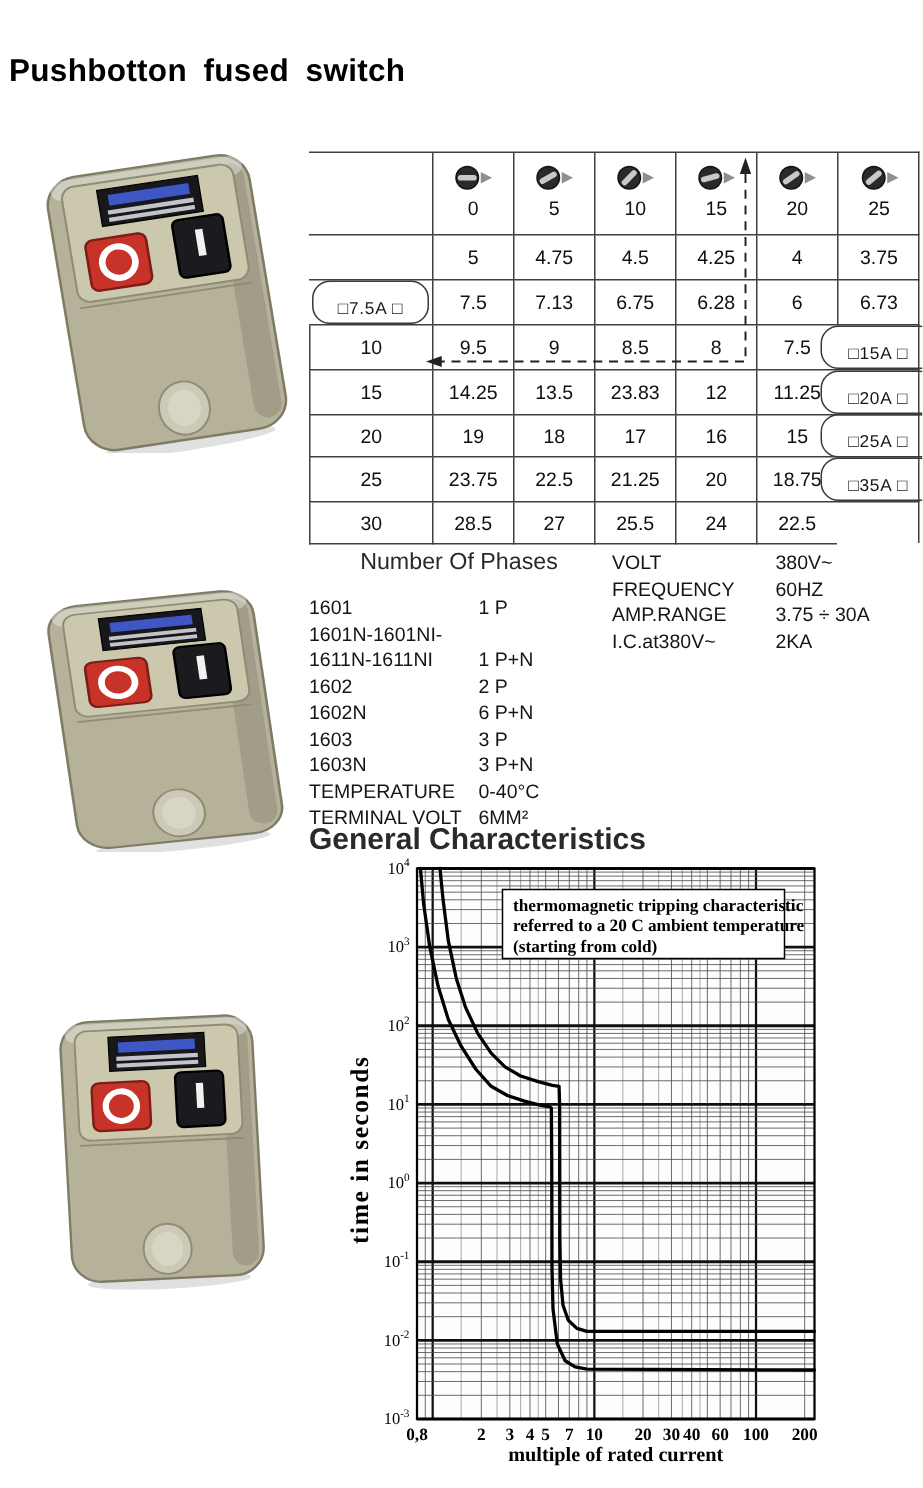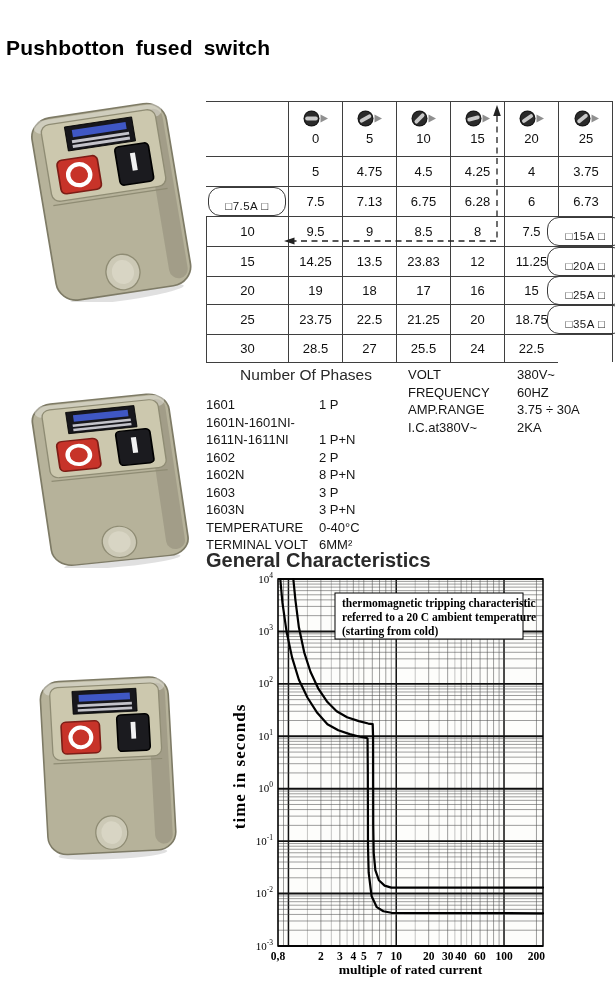--- a/index.html
+++ b/index.html
@@ -220,21 +220,21 @@
     <polygon points="78,140 88.5,136.4 88.5,143.6" fill="#222"></polygon>
   </svg>
 
   <div class="abs phases">
     <div class="spec-h">Number Of Phases</div>
     <div id="phasesList">
         <div class="spec-row"><span class="spec-k">1601</span><span class="spec-v">1 P</span></div>
         <div class="spec-row"><span class="spec-k">1601N-1601NI-</span><span class="spec-v"></span></div>
         <div class="spec-row"><span class="spec-k">1611N-1611NI</span><span class="spec-v">1 P+N</span></div>
         <div class="spec-row"><span class="spec-k">1602</span><span class="spec-v">2 P</span></div>
-        <div class="spec-row"><span class="spec-k">1602N</span><span class="spec-v">8 P+N</span></div>
+        <div class="spec-row"><span class="spec-k">1602N</span><span class="spec-v">6 P+N</span></div>
         <div class="spec-row"><span class="spec-k">1603</span><span class="spec-v">3 P</span></div>
         <div class="spec-row"><span class="spec-k">1603N</span><span class="spec-v">3 P+N</span></div>
         <div class="spec-row"><span class="spec-k">TEMPERATURE</span><span class="spec-v">0-40°C</span></div>
         <div class="spec-row"><span class="spec-k">TERMINAL VOLT</span><span class="spec-v">6MM²</span></div>
       </div>
   </div>
 
   <div class="abs chars">
     <div id="charsList">
         <div class="spec-row"><span class="spec-k">VOLT</span><span class="spec-v">380V~</span></div>

